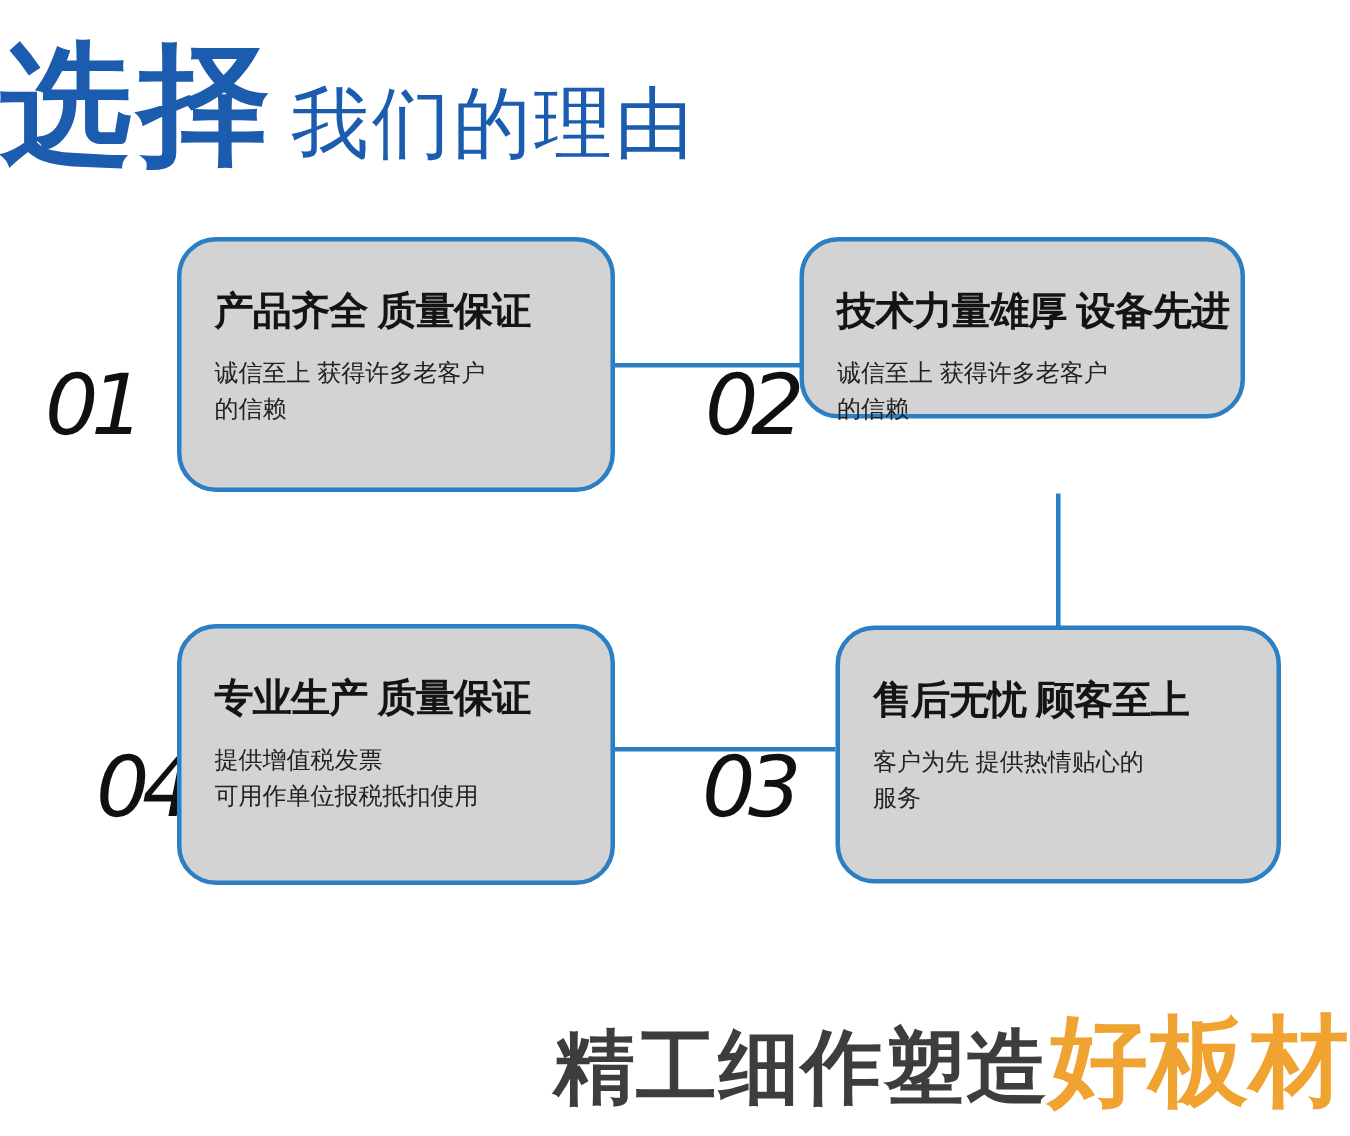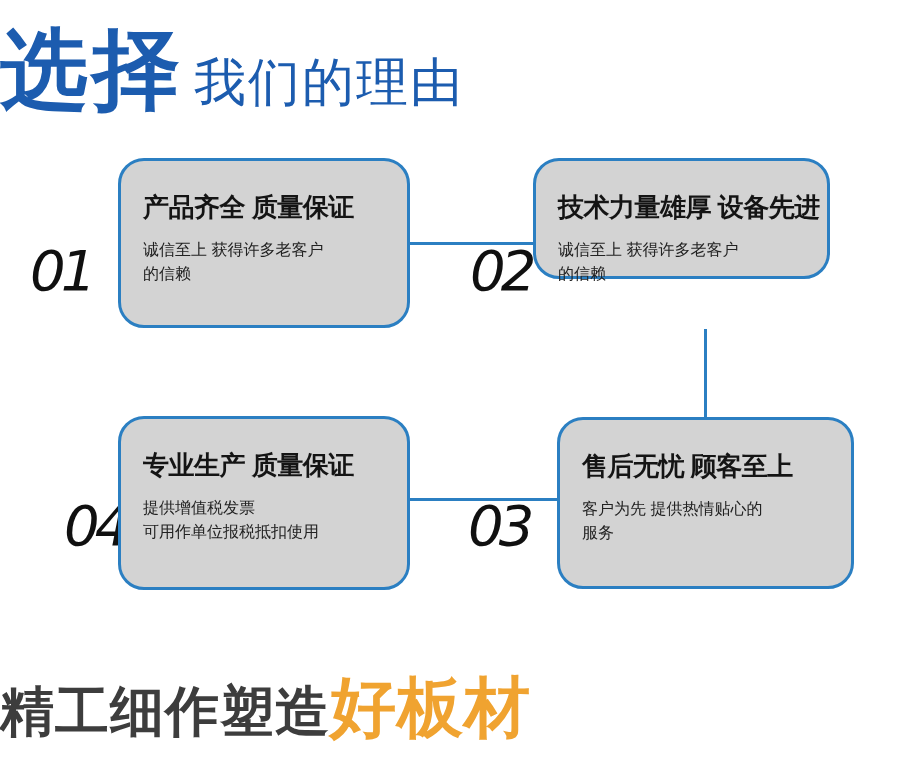--- a/index.html
+++ b/index.html
@@ -61,21 +61,21 @@
   .card-title {
     font-size: 26px; font-weight: bold; color: #141414;
     letter-spacing: -0.5px; white-space: nowrap; line-height: 1.3;
   }
   .card-desc {
     margin-top: 13px; font-size: 16px; color: #222222;
     line-height: 1.5; white-space: pre-line;
   }
 
   
-  .footer { position: absolute; left: 0; right: 0; top: 668px; text-align: left; white-space: nowrap; line-height: 1.2; }
+  .footer { position: absolute; left: 0; right: 0; top: 668px; text-align: right; white-space: nowrap; line-height: 1.2; }
   .f-dark   { font-size: 54px; font-weight: bold; color: var(--text_dark);   letter-spacing: 1px; }
   .f-orange { font-size: 66px; font-weight: bold; color: var(--accent_orange); letter-spacing: 1px; }
 </style>
 </head>
 <body>
 
 <div class="stage">
 
   <div class="header">
     <span class="h-accent">选择</span><span class="h-rest">我们的理由</span>

